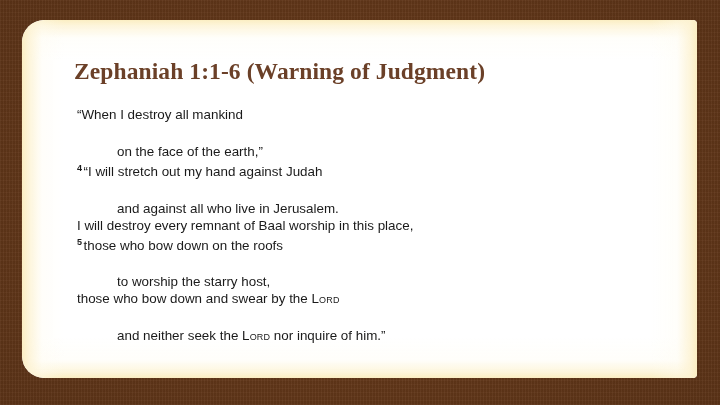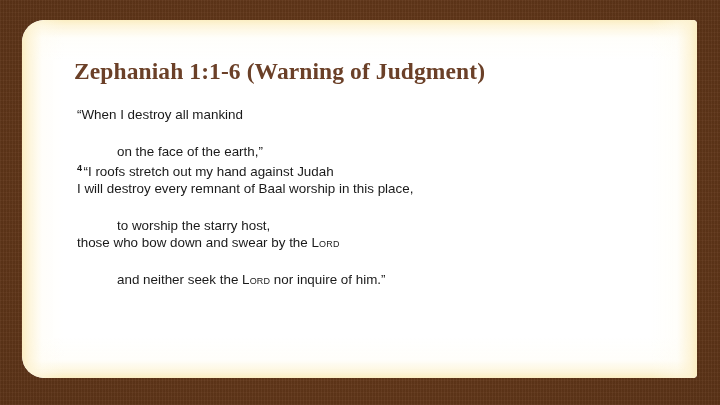--- a/index.html
+++ b/index.html
@@ -111,22 +111,24 @@
   <div id="panel">
     <div id="panel-glow"></div>
 
     <div id="content">
 
       <div id="slide-title">Zephaniah 1:1-6 (Warning of Judgment)</div>
 
       <div id="verse-body">
           <div class="vline"><span>“When I destroy all mankind</span></div>
           <div class="vline indent"><span>on the face of the earth,”</span></div>
-          <div class="vline"><span class="vnum">4</span><span>“I roofs stretch out my hand against Judah</span></div>
+          <div class="vline"><span class="vnum">4</span><span>“I will stretch out my hand against Judah</span></div>
+          <div class="vline indent"><span>and against all who live in Jerusalem.</span></div>
           <div class="vline"><span>I will destroy every remnant of Baal worship in this place,</span></div>
+          <div class="vline"><span class="vnum">5</span><span>those who bow down on the roofs</span></div>
           <div class="vline indent"><span>to worship the starry host,</span></div>
           <div class="vline"><span>those who bow down and swear by the </span><span class="sc">Lord</span></div>
           <div class="vline indent"><span>and neither seek the </span><span class="sc">Lord</span><span> nor inquire of him.”</span></div>
         </div>
 
     </div>
   </div>
 
 </div>
 

